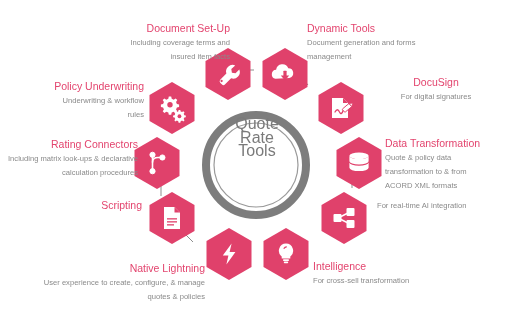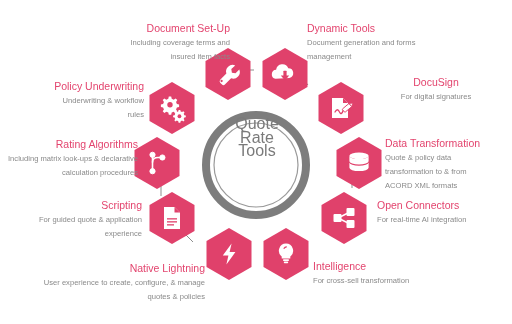--- a/index.html
+++ b/index.html
@@ -194,41 +194,39 @@
     <div class="title">DocuSign</div>
     <div class="desc">For digital signatures</div>
   </div>
 
   <div class="lbl right" style="left:385px;top:137px;width:124px;">
     <div class="title">Data Transformation</div>
     <div class="desc" style="max-width:105px;">Quote &amp; policy data transformation to &amp; from ACORD XML formats</div>
   </div>
 
   <div class="lbl right" style="left:377px;top:199px;width:135px;">
-    <div class="title">Open Connectors</div>
     <div class="desc">For real-time AI integration</div>
   </div>
 
   <div class="lbl right" style="left:313px;top:260px;width:150px;">
     <div class="title">Intelligence</div>
     <div class="desc">For cross-sell transformation</div>
   </div>
 
   <div class="lbl left" style="left:30px;top:262px;width:175px;">
     <div class="title">Native Lightning</div>
     <div class="desc" style="max-width:168px;margin-left:auto;">User experience to create, configure, &amp; manage quotes &amp; policies</div>
   </div>
 
   <div class="lbl left" style="left:20px;top:199px;width:122px;">
     <div class="title">Scripting</div>
-    <div class="desc" style="max-width:112px;margin-left:auto;">For guided quote &amp; application experience</div>
   </div>
 
   <div class="lbl left" style="left:4px;top:138px;width:134px;">
-    <div class="title">Rating Algorithms</div>
+    <div class="title">Rating Connectors</div>
     <div class="desc" style="max-width:130px;margin-left:auto;">Including matrix look-ups &amp; declarative calculation procedures</div>
   </div>
 
   <div class="lbl left" style="left:24px;top:80px;width:120px;">
     <div class="title">Policy Underwriting</div>
     <div class="desc" style="max-width:82px;margin-left:auto;">Underwriting &amp; workflow rules</div>
   </div>
 
 </div>
 

